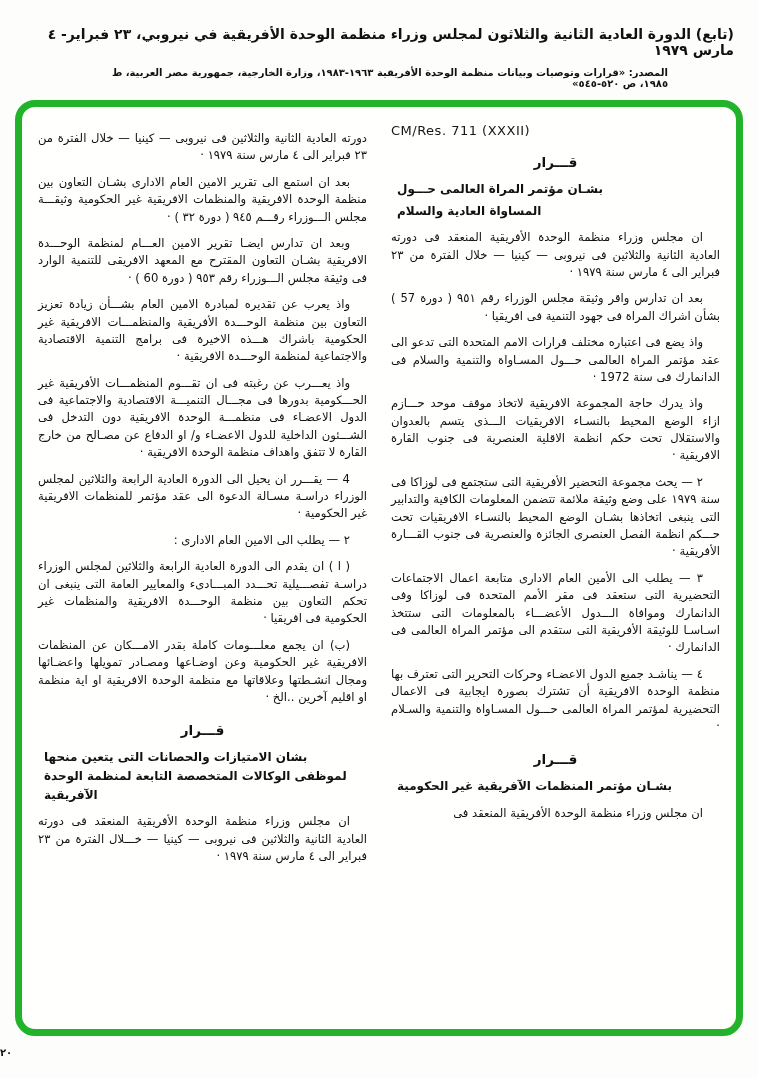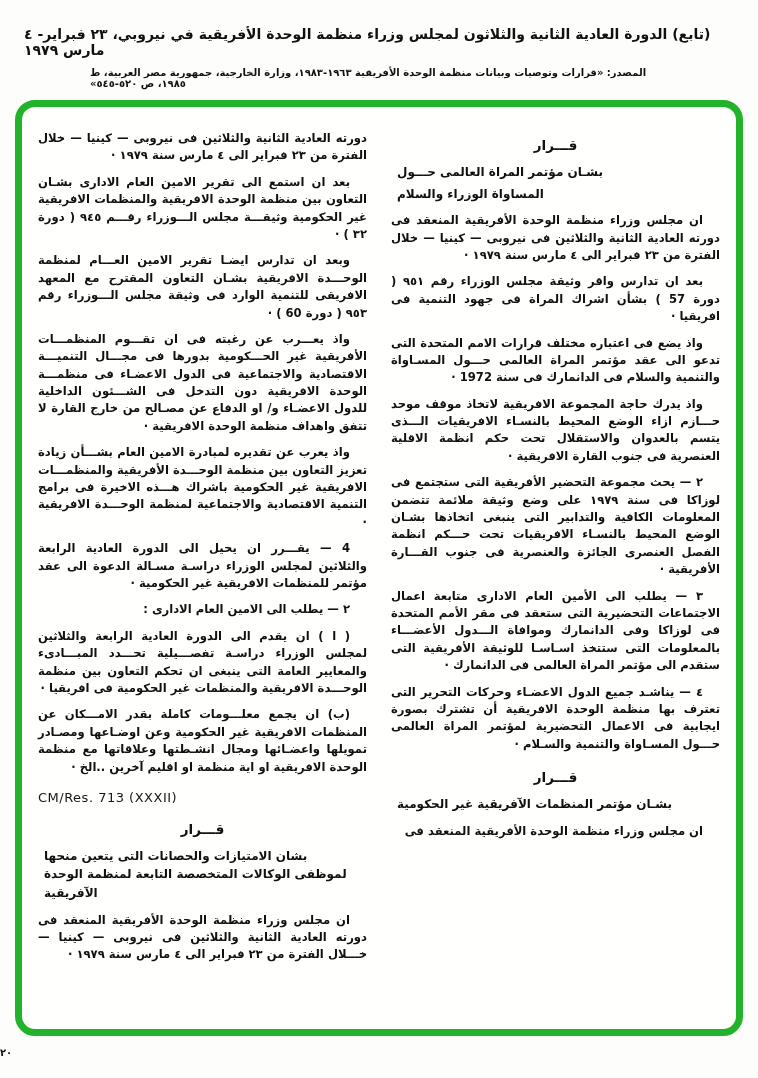--- a/index.html
+++ b/index.html
@@ -5,22 +5,22 @@
   html,body { margin:0; padding:0; }
   body {
     width:758px; height:1078px;
     background:#fdfdfb;
     font-family:"DejaVu Sans", sans-serif;
     color:#111;
     position:relative;
     overflow:hidden;
   }
   .page-header {
-    position:absolute; top:26px; left:0; right:18px;
-    text-align:left; direction:rtl;
+    position:absolute; top:26px; left:0; right:0;
+    text-align:right; direction:rtl;
   }
   .header-line1 {
     font-size:14px; font-weight:bold; letter-spacing:0;
     padding:0 24px;
   }
   .source-line {
     font-size:10px; font-weight:bold; margin-top:9px;
     padding:0 90px;
   }
   .frame {
@@ -50,64 +50,64 @@
     text-align:center; font-weight:bold;
     font-size:13.5px; margin:16px 0 10px;
   }
   .block.subtitle {
     text-align:left; font-weight:bold;
     font-size:12px; line-height:1.55; margin:3px 6px;
   }
   .block.paragraph {
     direction:rtl; text-align:justify;
     font-size:11.6px; line-height:1.5;
-    margin:9px 0; text-indent:17px;font-weight:bold;
+    margin:9px 0; text-indent:17px;
   }
   .block.paragraph.no-indent { text-indent:0; }
   .page-number {
     position:absolute; top:1047px; left:0; right:0;
     text-align:left; font-weight:bold; font-size:10px;
   }
 </style>
 </head>
 <body>
 
 <div class="page-header">
   <div class="header-line1">(تابع) الدورة العادية الثانية والثلاثون لمجلس وزراء منظمة الوحدة الأفريقية في نيروبي، ٢٣ فبراير- ٤ مارس ١٩٧٩</div>
   <div class="source-line">المصدر: «قرارات وتوصيات وبيانات منظمة الوحدة الأفريقية ١٩٦٣-١٩٨٣، وزارة الخارجية، جمهورية مصر العربية، ط ١٩٨٥، ص ٥٢٠-٥٤٥»</div>
 </div>
 
 <div class="frame">
   <div class="columns">
     <div class="column">
+        <div class="block ref">CM/Res. 711 (XXXII)</div>
         <div class="block title">قـــرار</div>
         <div class="block subtitle">بشـان مؤتمر المراة العالمى حـــول</div>
-        <div class="block subtitle">المساواة الوزراء والسلام</div>
+        <div class="block subtitle">المساواة العادية والسلام</div>
         <div class="block paragraph">ان مجلس وزراء منظمة الوحدة الأفريقية المنعقد فى دورته العادية الثانية والثلاثين فى نيروبى — كينيا — خلال الفترة من ٢٣ فبراير الى ٤ مارس سنة ١٩٧٩ ·</div>
         <div class="block paragraph">بعد ان تدارس واقر وثيقة مجلس الوزراء رقم ٩٥١ ( دورة 57 ) بشأن اشراك المراة فى جهود التنمية فى افريقيا ·</div>
         <div class="block paragraph">واذ يضع فى اعتباره مختلف قرارات الامم المتحدة التى تدعو الى عقد مؤتمر المراة العالمى حـــول المسـاواة والتنمية والسلام فى الدانمارك فى سنة 1972 ·</div>
         <div class="block paragraph">واذ يدرك حاجة المجموعة الافريقية لاتخاذ موقف موحد حـــازم ازاء الوضع المحيط بالنسـاء الافريقيات الـــذى يتسم بالعدوان والاستقلال تحت حكم انظمة الاقلية العنصرية فى جنوب القارة الافريقية ·</div>
         <div class="block paragraph">٢ — يحث مجموعة التحضير الأفريقية التى ستجتمع فى لوزاكا فى سنة ١٩٧٩ على وضع وثيقة ملائمة تتضمن المعلومات الكافية والتدابير التى ينبغى اتخاذها بشـان الوضع المحيط بالنسـاء الافريقيات تحت حـــكم انظمة الفصل العنصرى الجائزة والعنصرية فى جنوب القـــارة الأفريقية ·</div>
         <div class="block paragraph">٣ — يطلب الى الأمين العام الادارى متابعة اعمال الاجتماعات التحضيرية التى ستعقد فى مقر الأمم المتحدة فى لوزاكا وفى الدانمارك وموافاة الـــدول الأعضـــاء بالمعلومات التى ستتخذ اسـاسـا للوثيقة الأفريقية التى ستقدم الى مؤتمر المراة العالمى فى الدانمارك ·</div>
         <div class="block paragraph">٤ — يناشـد جميع الدول الاعضـاء وحركات التحرير التى تعترف بها منظمة الوحدة الافريقية أن تشترك بصورة ايجابية فى الاعمال التحضيرية لمؤتمر المراة العالمى حـــول المسـاواة والتنمية والسـلام ·</div>
         <div class="block title">قـــرار</div>
         <div class="block subtitle">بشـان مؤتمر المنظمات الآفريقية غير الحكومية</div>
         <div class="block paragraph">ان مجلس وزراء منظمة الوحدة الأفريقية المنعقد فى</div>
       </div>
     <div class="column">
         <div class="block paragraph no-indent">دورته العادية الثانية والثلاثين فى نيروبى — كينيا — خلال الفترة من ٢٣ فبراير الى ٤ مارس سنة ١٩٧٩ ·</div>
         <div class="block paragraph">بعد ان استمع الى تقرير الامين العام الادارى بشـان التعاون بين منظمة الوحدة الافريقية والمنظمات الافريقية غير الحكومية وثيقـــة مجلس الـــوزراء رقـــم ٩٤٥ ( دورة ٣٢ ) ·</div>
         <div class="block paragraph">وبعد ان تدارس ايضـا تقرير الامين العـــام لمنظمة الوحـــدة الافريقية بشـان التعاون المقترح مع المعهد الافريقى للتنمية الوارد فى وثيقة مجلس الـــوزراء رقم ٩٥٣ ( دورة 60 ) ·</div>
+        <div class="block paragraph">واذ يعرب عن تقديره لمبادرة الامين العام بشـــأن زيادة تعزيز التعاون بين منظمة الوحـــدة الأفريقية والمنظمـــات الافريقية غير الحكومية باشراك هـــذه الاخيرة فى برامج التنمية الاقتصادية والاجتماعية لمنظمة الوحـــدة الافريقية ·</div>
         <div class="block paragraph">واذ يعـــرب عن رغبته فى ان تقـــوم المنظمـــات الأفريقية غير الحـــكومية بدورها فى مجـــال التنميـــة الاقتصادية والاجتماعية فى الدول الاعضـاء فى منظمـــة الوحدة الافريقية دون التدخل فى الشـــئون الداخلية للدول الاعضـاء و/ او الدفاع عن مصـالح من خارج القارة لا تتفق واهداف منظمة الوحدة الافريقية ·</div>
-        <div class="block paragraph">واذ يعرب عن تقديره لمبادرة الامين العام بشـــأن زيادة تعزيز التعاون بين منظمة الوحـــدة الأفريقية والمنظمـــات الافريقية غير الحكومية باشراك هـــذه الاخيرة فى برامج التنمية الاقتصادية والاجتماعية لمنظمة الوحـــدة الافريقية ·</div>
         <div class="block paragraph">4 — يقـــرر ان يحيل الى الدورة العادية الرابعة والثلاثين لمجلس الوزراء دراسـة مسـالة الدعوة الى عقد مؤتمر للمنظمات الافريقية غير الحكومية ·</div>
         <div class="block paragraph">٢ — يطلب الى الامين العام الادارى :</div>
         <div class="block paragraph">( ا ) ان يقدم الى الدورة العادية الرابعة والثلاثين لمجلس الوزراء دراسـة تفصـــيلية تحـــدد المبـــادىء والمعايير العامة التى ينبغى ان تحكم التعاون بين منظمة الوحـــدة الافريقية والمنظمات غير الحكومية فى افريقيا ·</div>
         <div class="block paragraph">(ب) ان يجمع معلـــومات كاملة بقدر الامـــكان عن المنظمات الافريقية غير الحكومية وعن اوضـاعها ومصـادر تمويلها واعضـائها ومجال انشـطتها وعلاقاتها مع منظمة الوحدة الافريقية او اية منظمة او اقليم آخرين ..الخ ·</div>
-        <div class="block ref">CM/Res. 713 (XXXII)</div>
         <div class="block title">قـــرار</div>
         <div class="block subtitle">بشان الامتيازات والحصانات التى يتعين منحها لموظفى الوكالات المتخصصة التابعة لمنظمة الوحدة الآفريقية</div>
         <div class="block paragraph">ان مجلس وزراء منظمة الوحدة الأفريقية المنعقد فى دورته العادية الثانية والثلاثين فى نيروبى — كينيا — خـــلال الفترة من ٢٣ فبراير الى ٤ مارس سنة ١٩٧٩ ·</div>
       </div>
   </div>
 </div>
 
 <div class="page-number">٢٠</div>
 
 </body></html>

